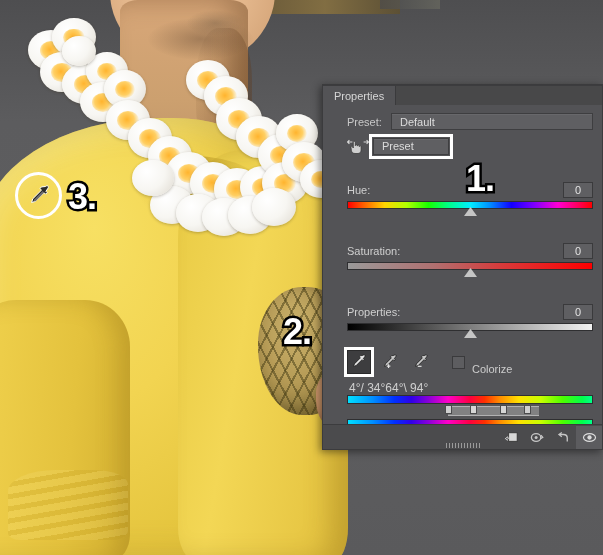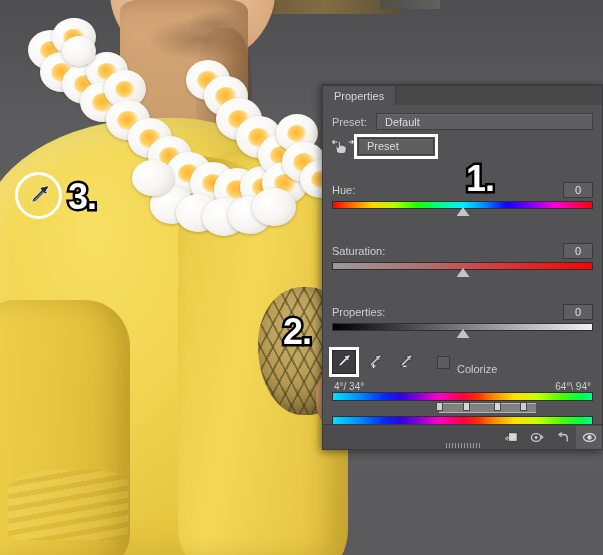--- a/index.html
+++ b/index.html
@@ -110,21 +110,21 @@
   .adj-icon{width:22px;height:17px;border:1px solid #1f1f20;box-sizing:border-box;
     background:#8e8e8e;margin-right:8px;position:relative;overflow:hidden;
     box-shadow:0 0 0 1px #6a6a6c;}
   .adj-icon i{position:absolute;bottom:2px;width:2px;background:#2a2a2a;}
   .mask-icon{width:20px;height:16px;border-radius:3px;background:#b9b9b9;
     margin-right:9px;position:relative;box-shadow:inset 0 0 0 1px #757577;}
   .mask-icon::after{content:"";position:absolute;left:6px;top:4px;width:8px;height:8px;
     border-radius:50%;background:#3c3c3e;}
   .title-text{font-size:11px;color:#d9d9d9;letter-spacing:.2px;}
 
-  .body{padding:8px 9px 0 9px;}
+  .body{padding:8px 9px 0 24px;}
 
   .row{display:flex;align-items:center;margin-bottom:7px;}
   .lbl{font-size:11px;color:#c8c8c8;}
   .preset-lbl{width:44px;}
   .combo{height:17px;background:#5f5f62;border:1px solid #3e3e40;box-sizing:border-box;
     display:flex;align-items:center;padding-left:8px;font-size:11px;color:#dcdcdc;
     box-shadow:inset 0 1px 0 rgba(255,255,255,.06);}
   .preset-combo{flex:1;}
 
   .range-row{display:flex;align-items:center;margin-bottom:9px;}
@@ -157,21 +157,21 @@
   .tools-row{display:flex;align-items:center;margin-top:11px;height:26px;}
   .dropper{width:24px;height:24px;display:flex;align-items:center;justify-content:center;
     margin-right:7px;position:relative;}
   .dropper.active{background:#3d3d3f;box-shadow:inset 0 0 0 1px #2a2a2b;}
   .dropper .focus{position:absolute;left:-3px;top:-3px;right:-3px;bottom:-3px;
     border:3px solid #ffffff;box-sizing:border-box;}
   .chk{width:13px;height:13px;background:#5d5d60;border:1px solid #3a3a3c;
     box-sizing:border-box;margin-left:12px;margin-right:7px;}
   .chk-lbl{font-size:11px;color:#cdcdcd;margin-top:14px;}
 
-  .degrow{display:flex;justify-content:space-between;font-size:10px;color:#cfcfcf;
+  .degrow{display:flex;font-size:12px;color:#cfcfcf;
     margin-top:6px;padding:0 2px;}
   .spectrum{height:9px;border:1px solid #2f2f31;box-sizing:border-box;
     background:linear-gradient(90deg,
       #00e0ff 0%,#0090ff 10%,#0030ff 19%,#3000e8 26%,#8a00d8 33%,
       #ff00c8 41%,#ff0040 50%,#ff3000 56%,#ff8a00 62%,#ffe000 70%,
       #c8ff00 79%,#4cff00 88%,#00ff4c 96%,#00ff8a 100%);}
   .spectrum2{margin-top:3px;}
   .rangebar{position:relative;height:11px;margin-top:1px;}
   .rb-fill{position:absolute;top:1px;height:8px;background:rgba(168,168,168,.55);
     border-top:1px solid rgba(210,210,210,.6);border-bottom:1px solid rgba(210,210,210,.6);}

